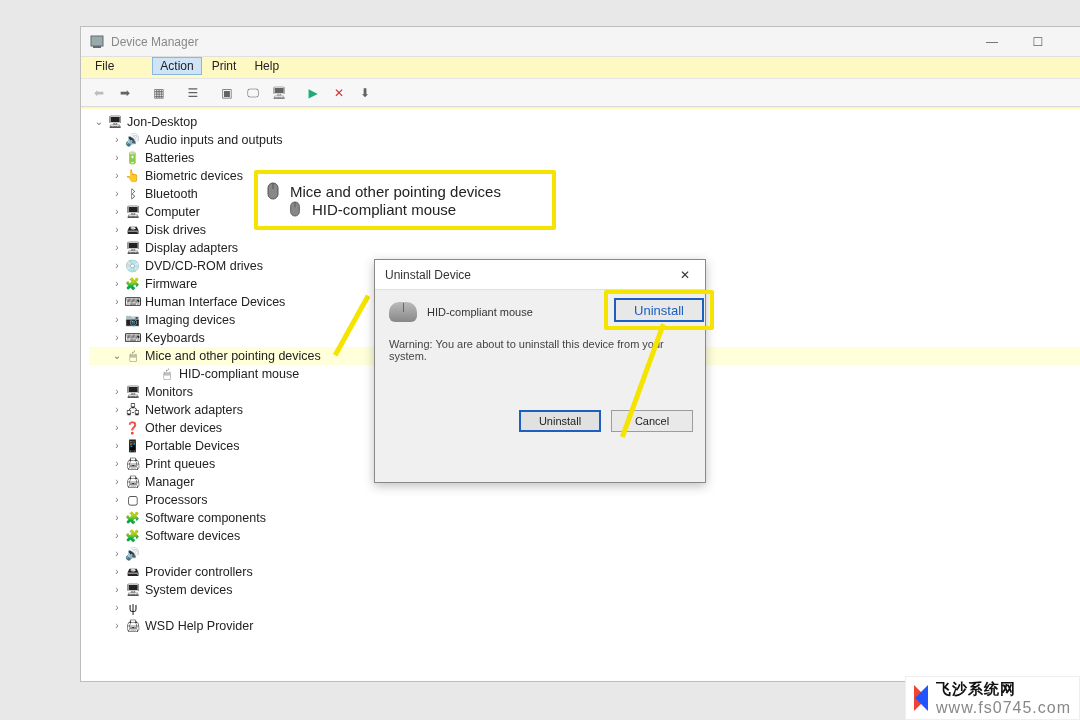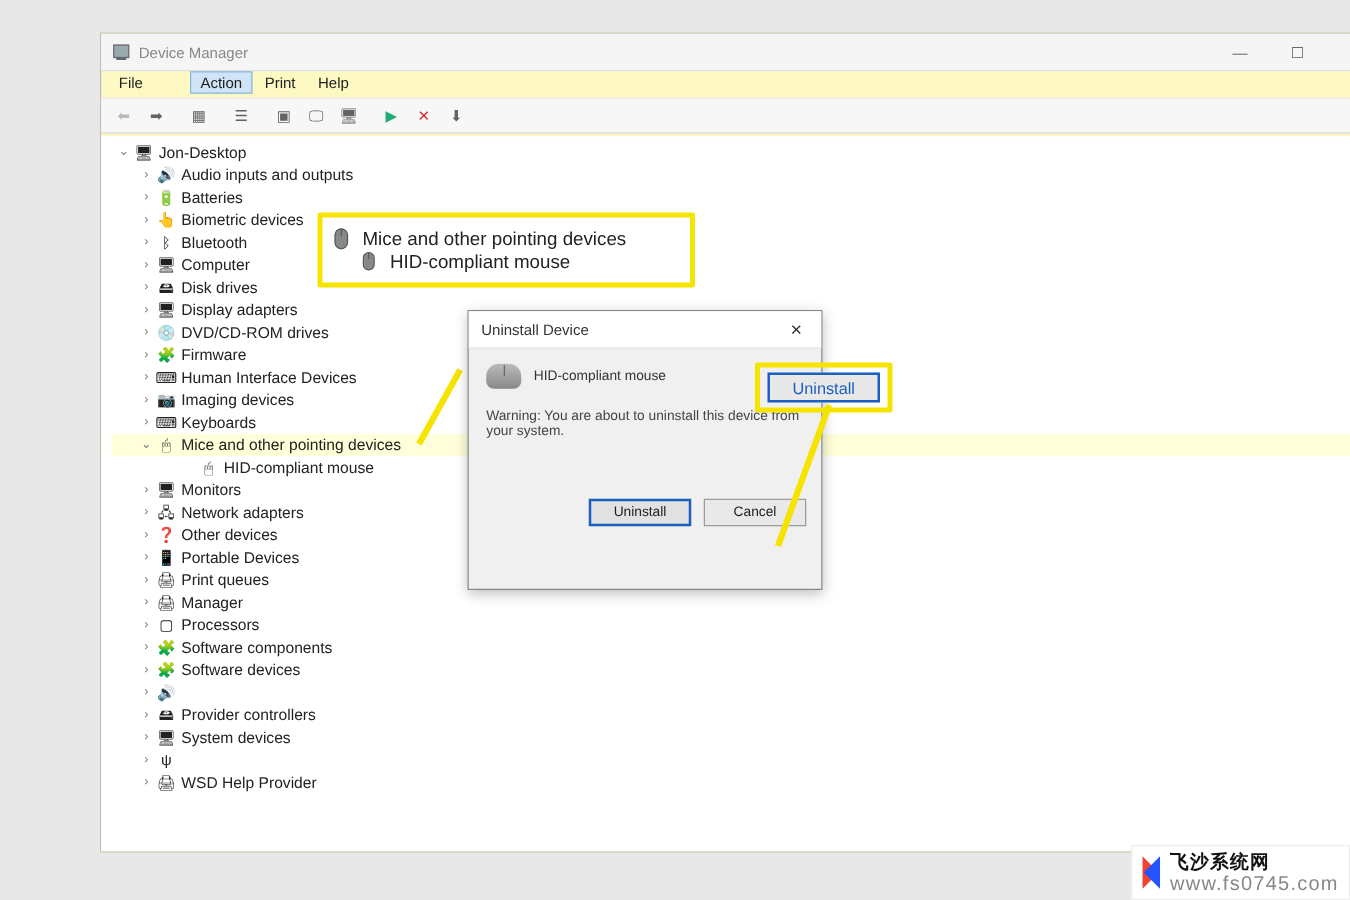--- a/index.html
+++ b/index.html
@@ -33,21 +33,21 @@
   .label { }
   .highlight-row { background: rgba(255,255,0,0.15); }
 
   
   .callout { position:absolute; left:254px; top:170px; width:302px; height:60px; background:#fff; border:4px solid #f5e300; border-radius:2px; display:flex; flex-direction:column; justify-content:center; padding:3px 8px 3px 6px; }
   .callout .crow { display:flex; align-items:center; font-size:15px; color:#222;}
   .callout .crow.sub { padding-left:22px; font-size:15px; }
   .callout .cicon { width:18px; height:18px; margin-right:8px; display:inline-flex; align-items:center; justify-content:center; }
 
   
-  .dialog { position:absolute; left:374px; top:248px; width:284px; height:224px; background:#f0f0f0; border:1px solid #888; box-shadow:0 3px 10px rgba(0,0,0,.25); }
+  .dialog { position:absolute; left:374px; top:259px; width:332px; height:224px; background:#f0f0f0; border:1px solid #888; box-shadow:0 3px 10px rgba(0,0,0,.25); }
   .dlg-title { height:30px; display:flex; align-items:center; padding-left:10px; font-size:12px; color:#333; background:#fff; border-bottom:1px solid #e0e0e0; }
   .dlg-title .spacer { flex:1; }
   .dlg-close { width:40px; height:30px; display:flex; align-items:center; justify-content:center; color:#333; }
   .dlg-body { padding:12px 14px 8px 14px; font-size:11px; color:#333; position:relative; height:152px; }
   .dlg-dev { display:flex; align-items:center; gap:10px; margin-bottom:16px; }
   .mouse-ico { width:28px; height:20px; border-radius:10px 10px 6px 6px; background:linear-gradient(#bbb,#888); position:relative; }
   .mouse-ico:after{content:"";position:absolute;top:1px;left:50%;width:1px;height:9px;background:#666;}
   .dlg-warning { font-size:11px; color:#444; }
   .dlg-buttons { position:absolute; right:12px; bottom:10px; display:flex; gap:10px; }
   .btn { width:82px; height:22px; font-size:11px; background:#e9e9e9; border:1px solid #9c9c9c; display:flex; align-items:center; justify-content:center; color:#222; }

